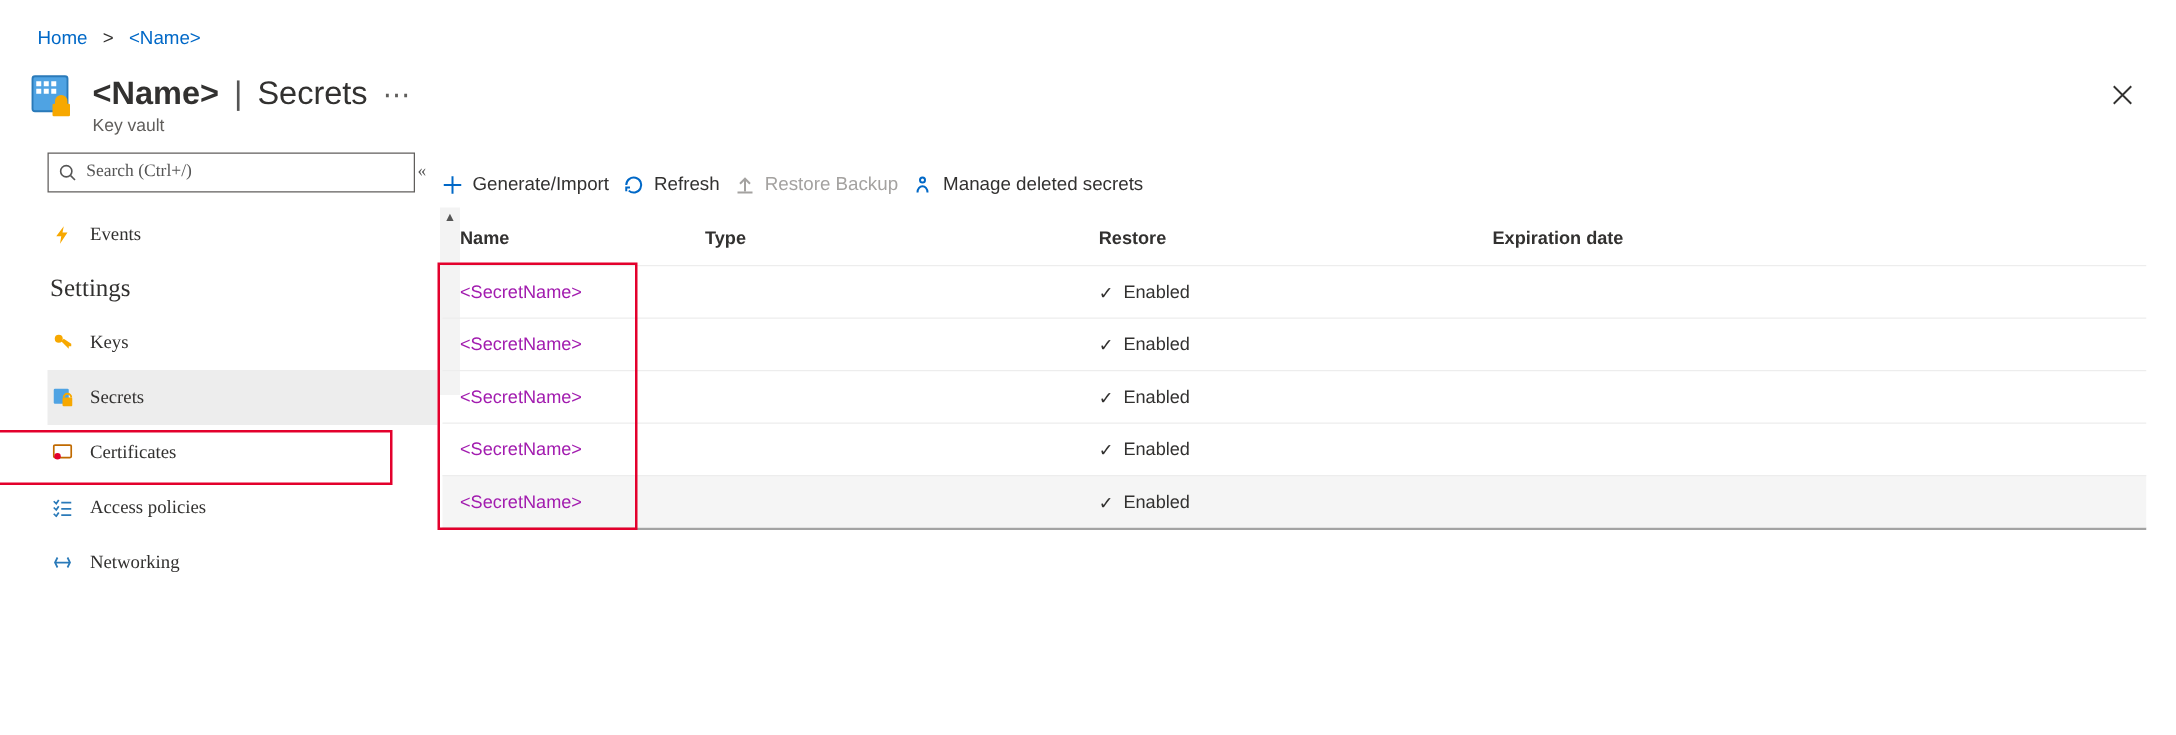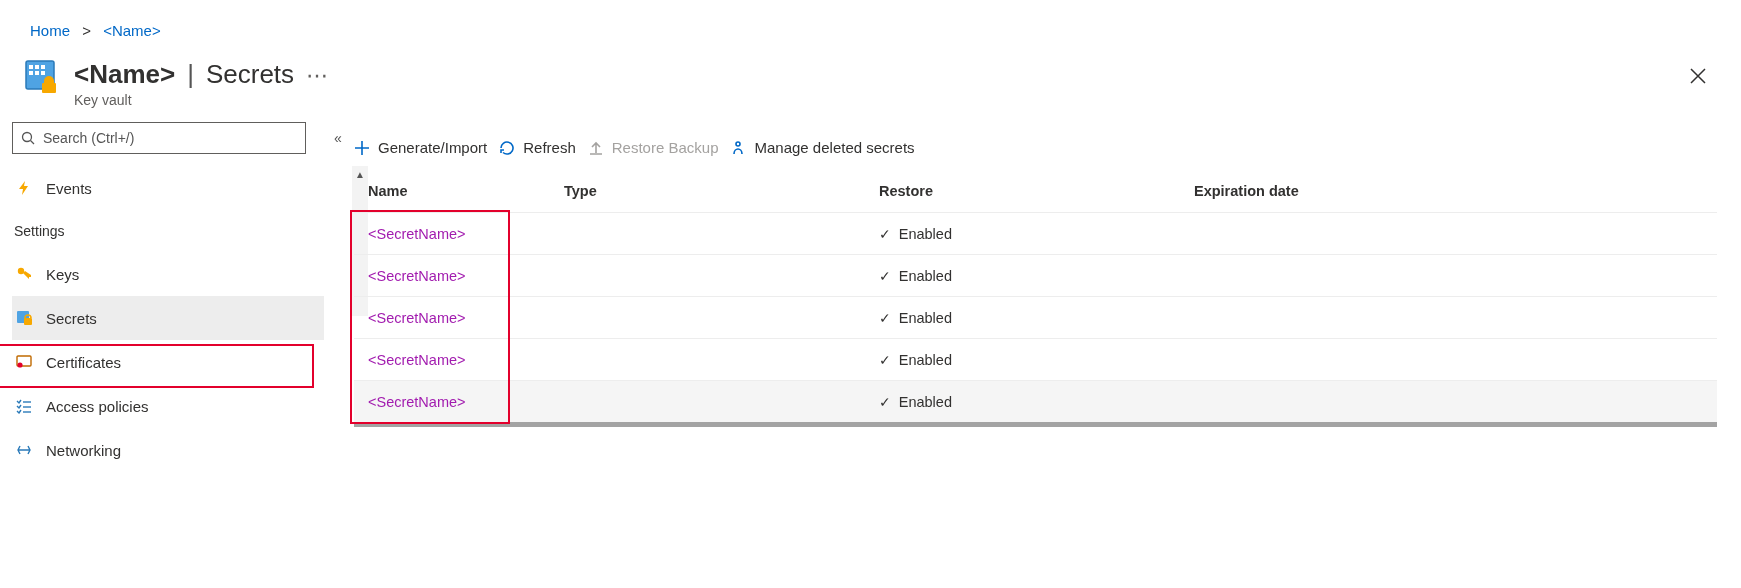--- a/index.html
+++ b/index.html
@@ -75,22 +75,23 @@
   .body-cols {
     display: flex;
     align-items: stretch;
     padding: 10px 0 0 0;
   }
 
   
   .sidebar {
     width: 322px;
     flex: 0 0 322px;
-    padding-left: 12px;
+    padding-left: 38px;
     position: relative;
+    font-family: Liberation Serif, serif;
   }
   .search-wrap {
     display: flex;
     align-items: center;
     border: 1px solid #605e5c;
     height: 32px;
     width: 294px;
     padding: 0 8px;
     gap: 8px;
     background: #fff;
@@ -139,21 +140,21 @@
     cursor: pointer;
     color: #323130;
     font-size: 15px;
   }
   .nav-item .icon { width: 18px; display:flex; align-items:center; }
   .nav-heading {
     height: 42px;
     display: flex;
     align-items: center;
     padding-left: 2px;
-    font-size: 14px;
+    font-size: 20px;
     font-weight: 400;
     color: #323130;
   }
   .nav-item.selected {
     background: #ededed;
   }
   .highlight-box {
     position: absolute;
     border: 2px solid #e3002c;
     pointer-events: none;
@@ -180,21 +181,21 @@
     font-size: 15px;
     color: #323130;
     cursor: pointer;
   }
   .tb-btn.disabled {
     color: #a4a2a0;
     cursor: default;
   }
   .table {
     width: 100%;
-    border-bottom: 5px solid #a3a3a3;
+    border-bottom: 2px solid #a3a3a3;
   }
   .trow {
     display: flex;
     align-items: center;
     height: 42px;
     border-top: 1px solid #ededed;
     font-size: 14.5px;
   }
   .trow.header {
     border-top: none;

